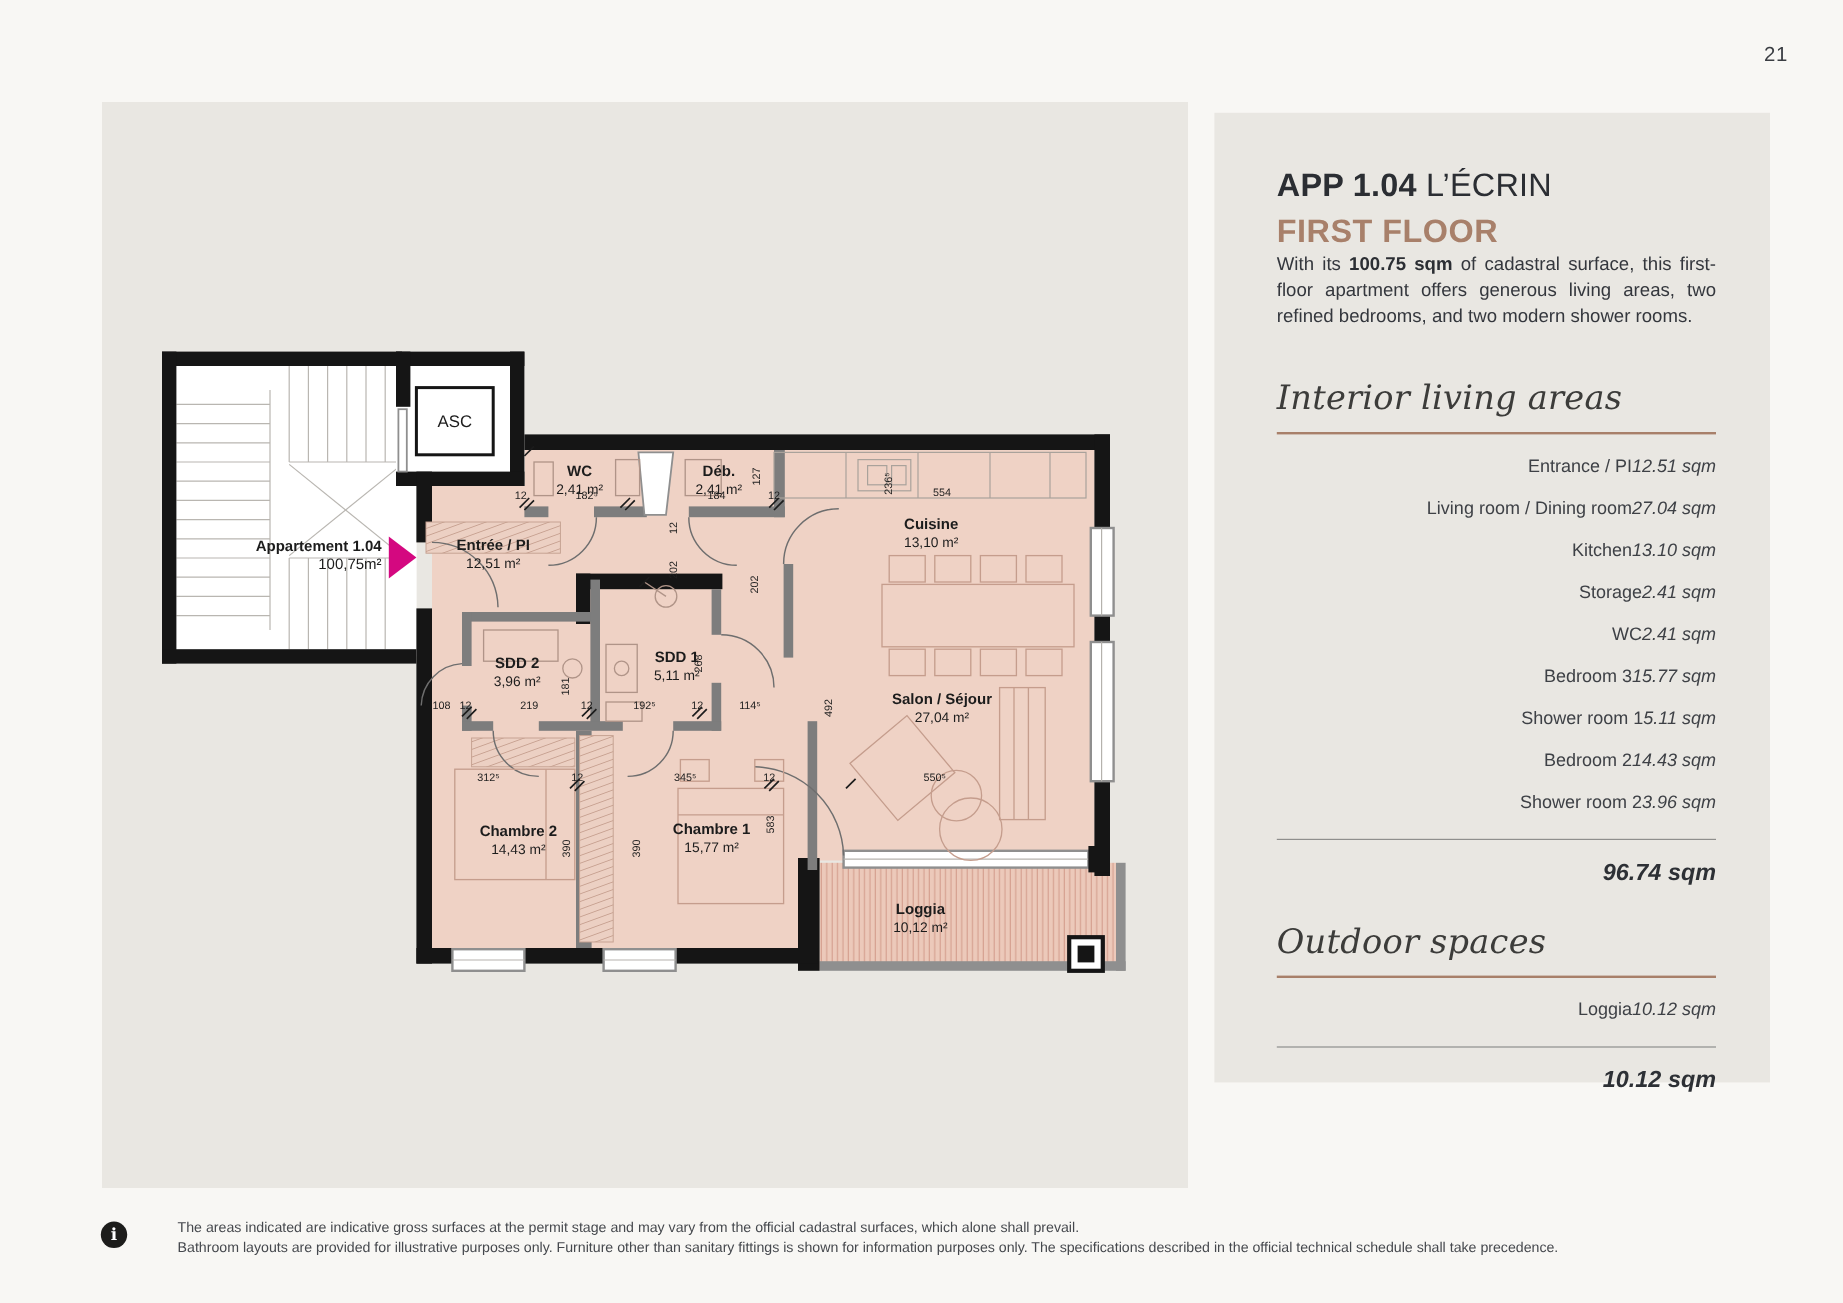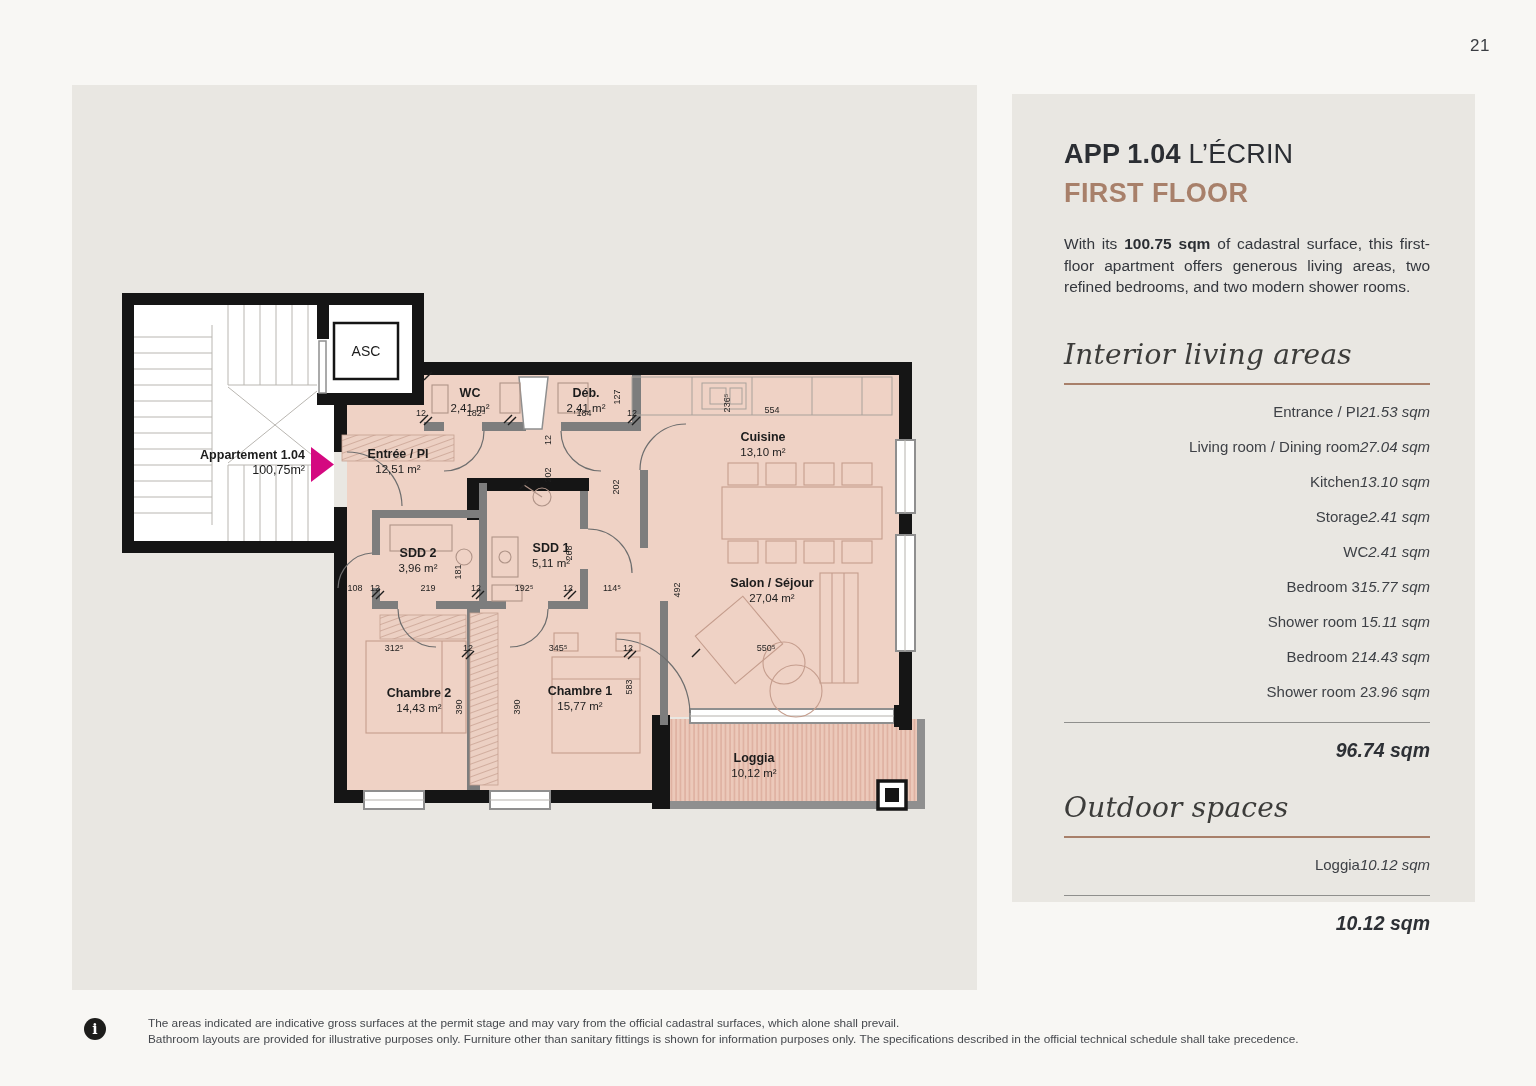--- a/index.html
+++ b/index.html
@@ -10,35 +10,35 @@
     font-family:"Liberation Sans", sans-serif;
     color:#34373c;
     overflow:hidden;
   }
   .page-number {
     position:absolute; top:36px; right:46px;
     font-size:17px; color:#3a3d42; letter-spacing:.5px;
   }
   
   .plan-panel {
-    position:absolute; left:72px; top:85px; width:905px; height:905px;
+    position:absolute; left:85px; top:85px; width:905px; height:905px;
     background:#e9e7e2;
   }
   .plan-panel svg { display:block; }
   
   .details-panel {
     position:absolute; left:1012px; top:94px; width:463px; height:808px;
     background:#e9e7e2;
     padding:43px 45px 0 52px;
   }
   .apt-title { font-size:27px; color:#2b2e33; font-weight:400; letter-spacing:.2px; line-height:34px;}
   .apt-title b { font-weight:700; }
   .apt-floor { font-size:27px; font-weight:700; color:#a8806a; letter-spacing:.4px; margin-top:5px; line-height:34px;}
   .apt-desc {
-    margin-top:23px; font-size:15.5px; line-height:21.5px;
+    font-size:15.5px; line-height:21.5px;
     text-align:justify; color:#34373d;
   }
   .apt-desc b { font-weight:700; color:#2b2e33; }
   .section-heading {
     font-family:"DejaVu Serif", serif; font-style:italic; font-weight:400;
     font-size:28px; color:#3c3c3a; letter-spacing:.2px;
   }
   .heading-interior { margin-top:40px; }
   .heading-outdoor  { margin-top:29px; }
   .rule-brown { height:2px; background:#a8806a; border:none; margin-top:12px; }
@@ -345,21 +345,21 @@
 <div class="details-panel">
   <h1 class="apt-title"><b>APP 1.04</b><span> L’ÉCRIN</span></h1>
   <h2 class="apt-floor">FIRST FLOOR</h2>
   <p class="apt-desc"><span>With its </span><b>100.75 sqm</b><span> of cadastral surface, this first-floor apartment offers generous living areas, two refined bedrooms, and two modern shower rooms.</span></p>
 
   <div class="section-heading heading-interior">Interior living areas</div>
   <hr class="rule-brown">
   <div class="rows">
     <div class="area-row">
         <span>Entrance / PI</span>
-        <span class="val">21.53 sqm</span>
+        <span class="val">12.51 sqm</span>
       </div>
     <div class="area-row">
         <span>Living room / Dining room</span>
         <span class="val">27.04 sqm</span>
       </div>
     <div class="area-row">
         <span>Kitchen</span>
         <span class="val">13.10 sqm</span>
       </div>
     <div class="area-row">

